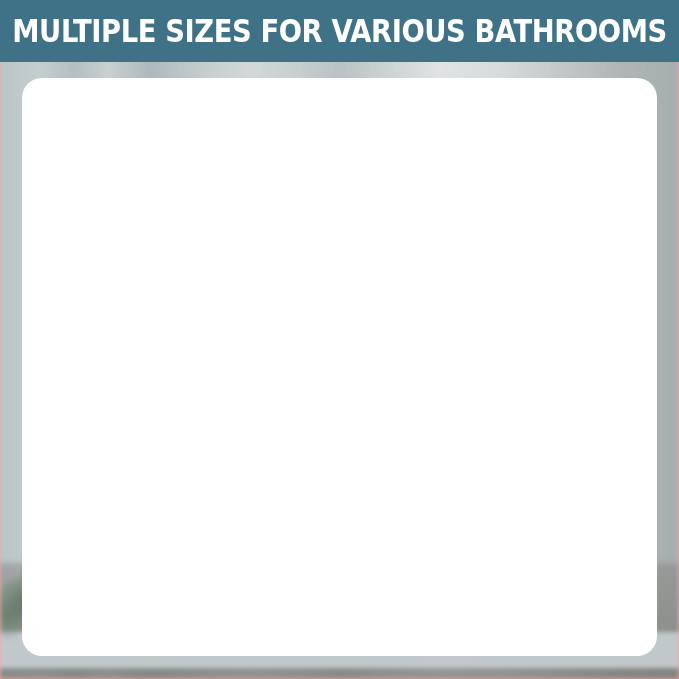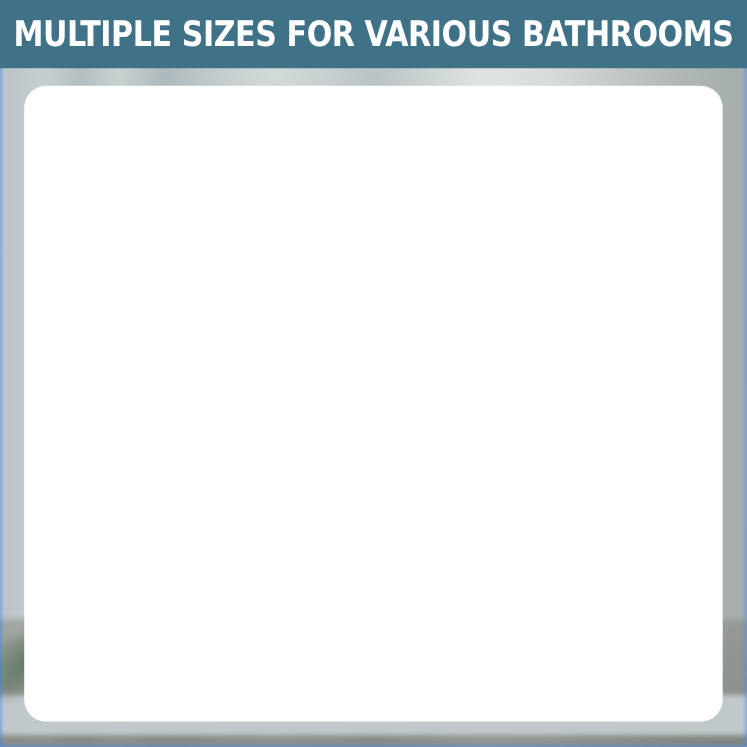--- a/index.html
+++ b/index.html
@@ -9,21 +9,21 @@
     width: 679px;
     height: 679px;
     overflow: hidden;
     font-family: "Liberation Sans", "DejaVu Sans", sans-serif;
   }
 
   #stage {
     position: relative;
     width: 679px;
     height: 679px;
-    background: #3b82f6;
+    background: #fca5a5;
     overflow: hidden;
   }
 
   
   .bg-photo {
     position: absolute;
     inset: 0;
     background:
       
       radial-gradient(ellipse 46px 40px at 26px 604px, rgba(88,112,92,0.85) 0%, rgba(110,132,110,0.45) 58%, rgba(150,165,150,0) 76%),

